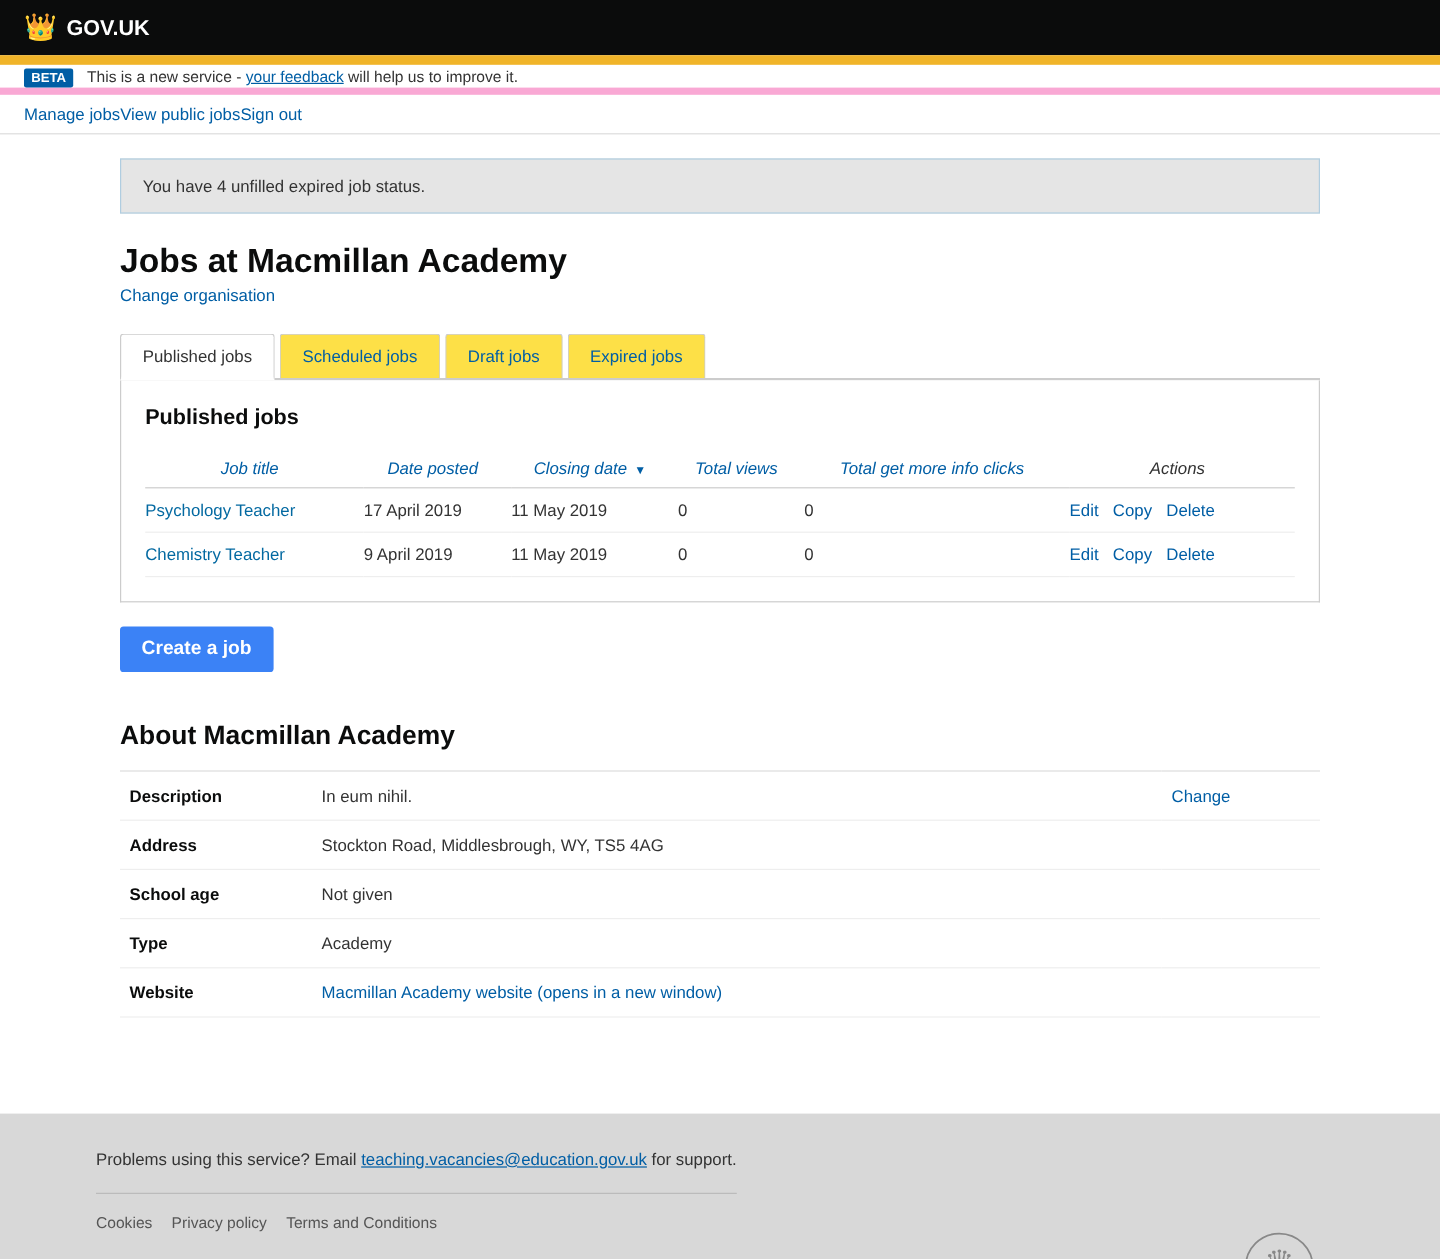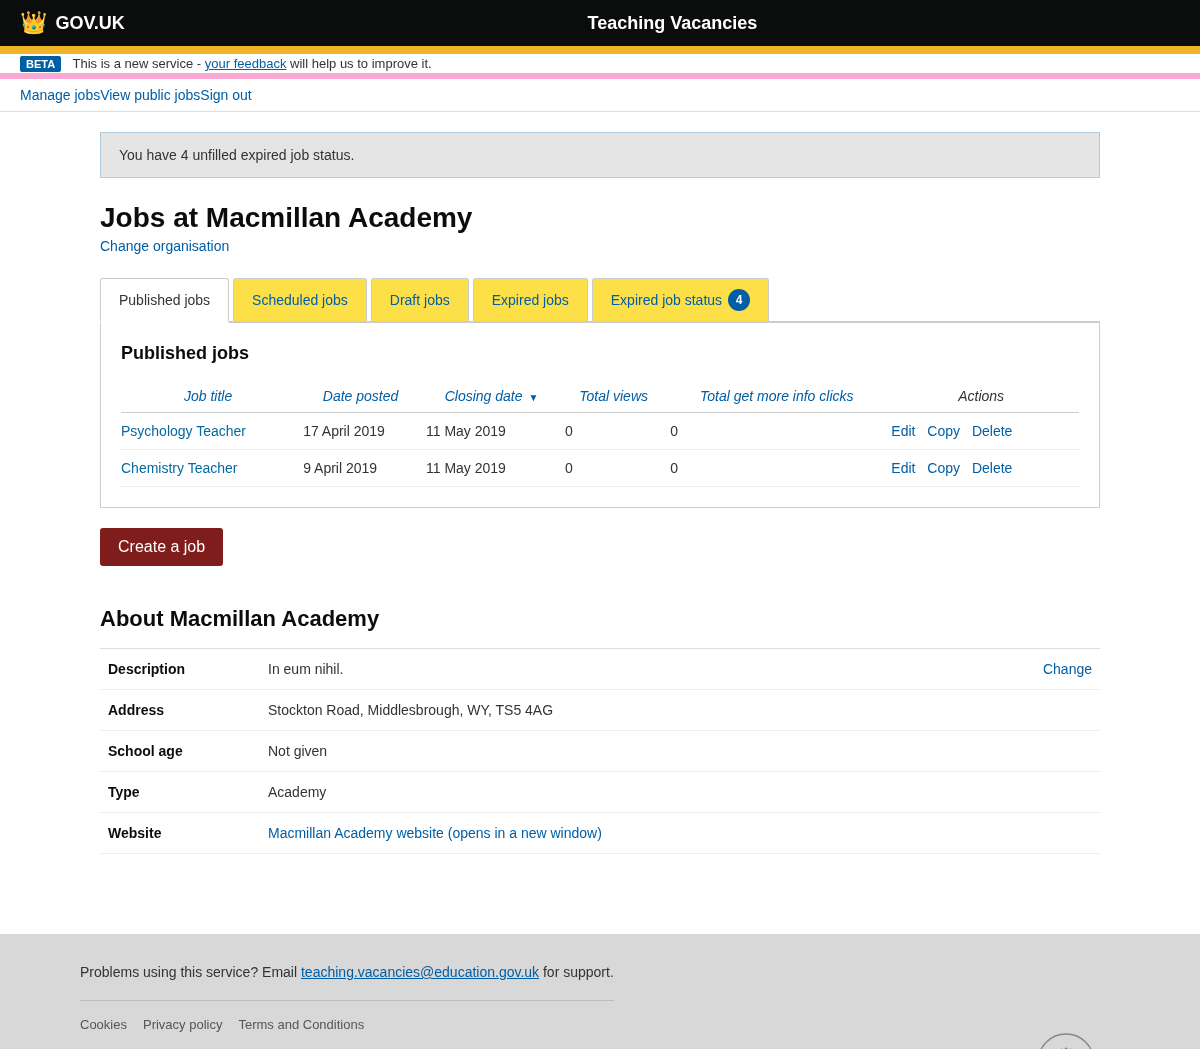--- a/index.html
+++ b/index.html
@@ -193,28 +193,28 @@
     .actions-cell a {
       color: #005ea5;
       text-decoration: none;
       margin-right: 8px;
       font-size: 14px;
     }
 
     
     .create-job-btn {
       margin-top: 20px;
-      background: #7f1d1d;
+      background: #3b82f6;
       color: #fff;
       border: none;
       padding: 10px 18px;
       font-size: 16px;
       cursor: pointer;
       border-radius: 3px;
-      font-weight: normal;
+      font-weight: bold;
     }
 
     
     .about-section {
       margin-top: 40px;
     }
     .about-title {
       font-size: 22px;
       font-weight: bold;
       color: #0b0c0c;
@@ -238,21 +238,21 @@
     .about-table td:first-child {
       font-weight: bold;
       width: 160px;
       color: #0b0c0c;
     }
     .about-table td:nth-child(2) {
       color: #333;
       flex: 1;
     }
     .about-table td:last-child {
-      text-align: right;
+      text-align: left;
     }
     .about-table a {
       color: #005ea5;
       text-decoration: none;
     }
 
     
     .footer {
       background: #d8d8d8;
       margin-top: 60px;
@@ -308,21 +308,20 @@
   </style>
 </head>
 <body>
 
 <header>
   <div class="header">
     <div class="header-logo">
       <span class="crown">👑</span>
       <strong>GOV.UK</strong>
     </div>
-    <span class="header-title">Teaching Vacancies</span>
   </div>
   <div class="yellow-bar"></div>
 </header>
 
 <div class="beta-banner">
   <span class="beta-tag">BETA</span>
   <span>This is a new service - </span>
   <a href="#">your feedback</a>
   <span> will help us to improve it.</span>
 </div>
@@ -344,24 +343,20 @@
   <h1 class="page-title">Jobs at Macmillan Academy</h1>
   <a href="#" class="change-org-link">Change organisation</a>
 
   
   <div class="tabs-container">
     <div class="tabs">
       <a href="#" class="tab active">Published jobs</a>
       <a href="#" class="tab">Scheduled jobs</a>
       <a href="#" class="tab">Draft jobs</a>
       <a href="#" class="tab">Expired jobs</a>
-      <a href="#" class="tab">
-        <span>Expired job status</span>
-        <span class="badge">4</span>
-      </a>
     </div>
 
     <div class="table-section">
       <h2 class="table-section-title">Published jobs</h2>
       <table>
         <thead>
           <tr>
             <th>
               <span>Job title</span>
             </th>

